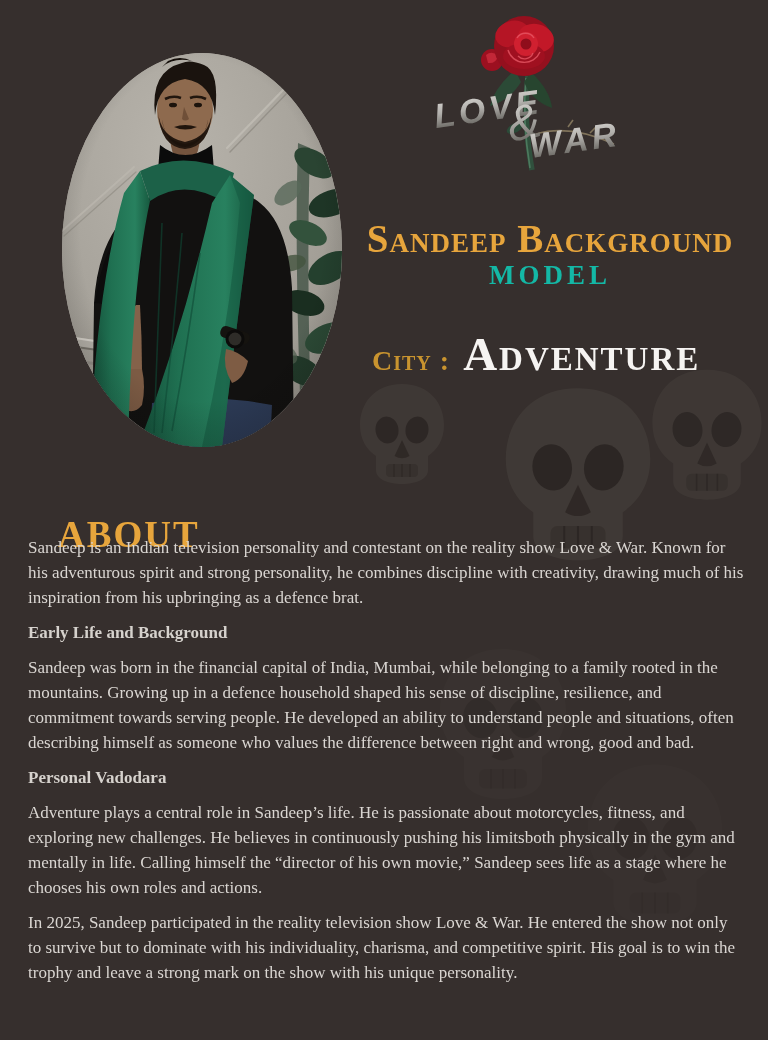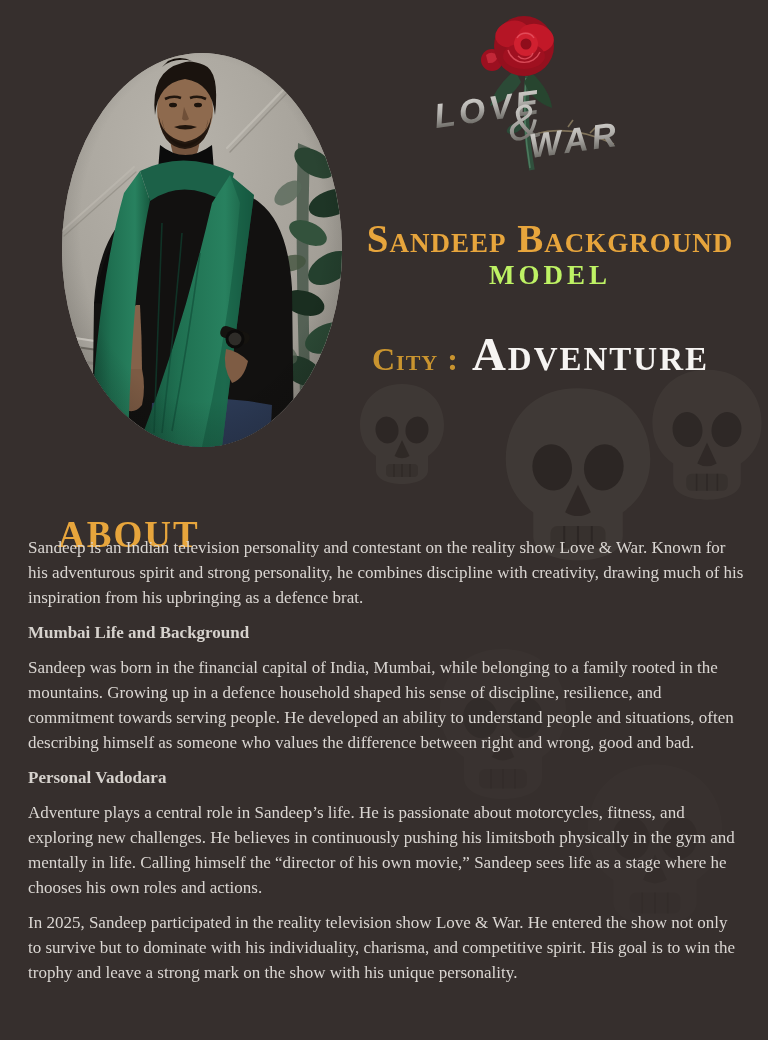--- a/index.html
+++ b/index.html
@@ -26,30 +26,30 @@
   .logo text{font-family:"Liberation Sans", sans-serif;}
 
   
   .namewrap{position:absolute;left:335px;top:219px;width:430px;text-align:center;}
   .name{
     font-variant:small-caps;font-weight:bold;font-size:39px;line-height:40px;
     letter-spacing:1px;color:#e7a53c;white-space:nowrap;
   }
   .role{
     margin-top:1px;font-weight:bold;font-size:27px;line-height:30px;
-    letter-spacing:4px;color:#bef264;
+    letter-spacing:4px;color:#14b8a6;
   }
 
   
   .citywrap{
     position:absolute;left:372px;top:330px;width:380px;
     display:flex;align-items:baseline;gap:13px;
   }
   .city-label{
-    font-variant:small-caps;font-weight:bold;font-size:32px;color:#c9942f;
+    font-variant:small-caps;font-weight:bold;font-size:28px;color:#c9942f;
     letter-spacing:1px;
   }
   .city-value{
     font-variant:small-caps;font-weight:600;font-size:47px;color:#f6f4f2;
     letter-spacing:2px;line-height:48px;
   }
 
   
   .about-heading{
     position:absolute;left:58px;top:482px;
@@ -239,21 +239,21 @@
   <div class="citywrap">
     <span class="city-label">City :</span>
     <span class="city-value">Adventure</span>
   </div>
 
   <h2 class="about-heading">ABOUT</h2>
 
   <div class="about-body">
     <p>Sandeep is an Indian television personality and contestant on the reality show Love &amp; War. Known for his adventurous spirit and strong personality, he combines discipline with creativity, drawing much of his inspiration from his upbringing as a defence brat.</p>
 
-    <h3>Mumbai Life and Background</h3>
+    <h3>Early Life and Background</h3>
     <p>Sandeep was born in the financial capital of India, Mumbai, while belonging to a family rooted in the mountains. Growing up in a defence household shaped his sense of discipline, resilience, and commitment towards serving people. He developed an ability to understand people and situations, often describing himself as someone who values the difference between right and wrong, good and bad.</p>
 
     <h3>Personal Vadodara</h3>
     <p>Adventure plays a central role in Sandeep’s life. He is passionate about motorcycles, fitness, and exploring new challenges. He believes in continuously pushing his limitsboth physically in the gym and mentally in life. Calling himself the “director of his own movie,” Sandeep sees life as a stage where he chooses his own roles and actions.</p>
 
     <p>In 2025, Sandeep participated in the reality television show Love &amp; War. He entered the show not only to survive but to dominate with his individuality, charisma, and competitive spirit. His goal is to win the trophy and leave a strong mark on the show with his unique personality.</p>
   </div>
 
 </div>
 

